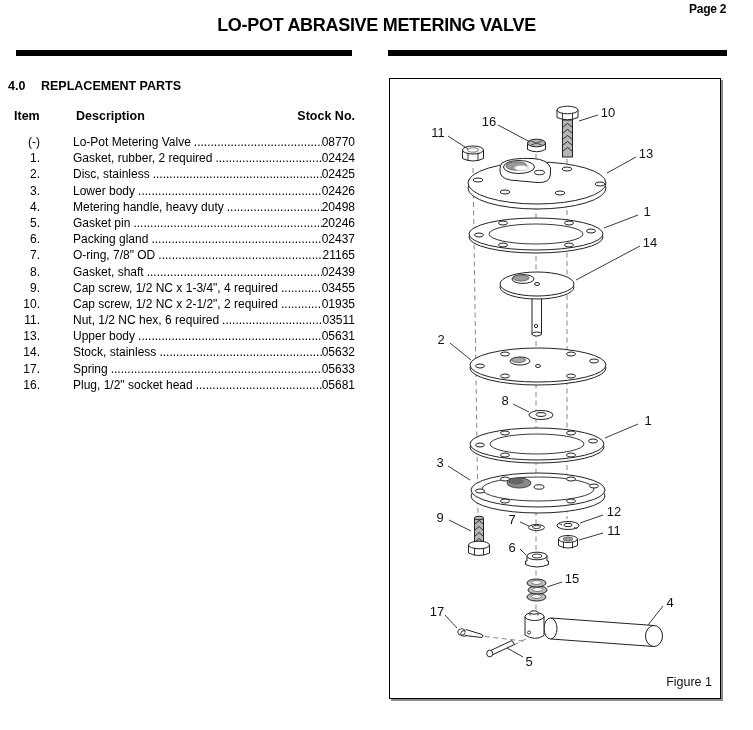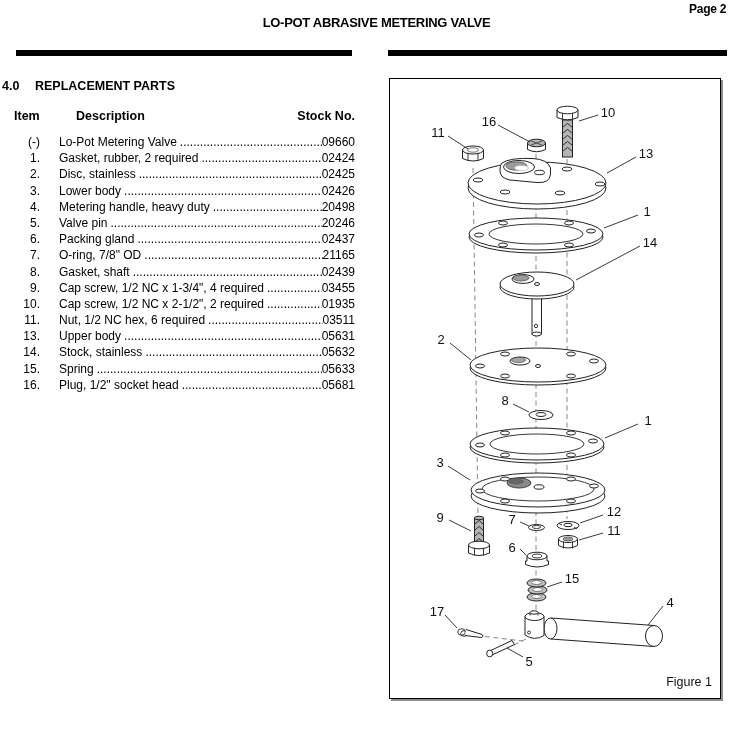--- a/index.html
+++ b/index.html
@@ -1,33 +1,33 @@
 <!DOCTYPE html>
 <html><head>
 <meta charset="utf-8">
 <style>
   html,body{margin:0;padding:0;background:#fff;}
   .page{position:relative;width:753px;height:730px;background:#fff;overflow:hidden;
         font-family:"Liberation Sans","DejaVu Sans",sans-serif;color:#000;}
   .hdr-title{position:absolute;left:0;right:0;top:15px;text-align:center;
-             font-size:13px;font-weight:bold;letter-spacing:-0.3px;}
+             font-size:18px;font-weight:bold;letter-spacing:-0.3px;}
   .hdr-page{position:absolute;top:2px;right:27px;font-size:12px;font-weight:bold;letter-spacing:-0.3px;}
   .bar{position:absolute;top:50px;height:6px;background:#000;}
   .bar-left{left:16px;width:336px;}
   .bar-right{left:388px;width:339px;}
-  .section-heading{position:absolute;left:2px;top:79px;font-size:12.5px;font-weight:bold;}
+  .section-heading{position:absolute;left:8px;top:79px;font-size:12.5px;font-weight:bold;}
   .sec-num{display:inline-block;width:33px;}
   .tbl-header{position:absolute;left:14px;top:109px;width:341px;display:flex;
               font-size:12.5px;font-weight:bold;align-items:baseline;}
   .h-item{width:62px;}
   .h-desc{flex:1;}
   .tbl-body{position:absolute;left:14px;top:134px;width:341px;font-size:12px;}
   .t-row{display:flex;align-items:baseline;height:16.2px;line-height:16.2px;}
   .c-item{width:26px;text-align:right;flex:none;}
-  .c-desc{flex:none;margin-left:19px;white-space:nowrap;}
+  .c-desc{flex:none;margin-left:33px;white-space:nowrap;}
   .c-leader{flex:1;overflow:hidden;white-space:nowrap;padding-left:3px;}
   .c-leader::after{content:"...................................................................................................";}
   .c-stock{flex:none;}
   .figure-box{position:absolute;left:389px;top:78px;width:332px;height:621px;
               border:1px solid #000;box-sizing:border-box;background:#fff;
               box-shadow:2px 2px 0 rgba(0,0,0,0.45);}
   .figure-box svg{display:block;width:330px;height:619px;}
   svg .part{fill:#fff;stroke:#222;stroke-width:1;}
   svg .thin{fill:none;stroke:#222;stroke-width:0.9;}
   svg .shade{fill:#b5b5b5;stroke:#222;stroke-width:1;}
@@ -55,21 +55,21 @@
     <span class="h-item">Item</span>
     <span class="h-desc">Description</span>
     <span class="h-stock">Stock No.</span>
   </div>
 
   <div class="tbl-body" id="table-body">
       <div class="t-row">
         <span class="c-item">(-)</span>
         <span class="c-desc">Lo-Pot Metering Valve</span>
         <span class="c-leader"></span>
-        <span class="c-stock">09660</span>
+        <span class="c-stock">08770</span>
       </div>
       <div class="t-row">
         <span class="c-item">1.</span>
         <span class="c-desc">Gasket, rubber, 2 required</span>
         <span class="c-leader"></span>
         <span class="c-stock">02424</span>
       </div>
       <div class="t-row">
         <span class="c-item">2.</span>
         <span class="c-desc">Disc, stainless</span>
@@ -83,21 +83,21 @@
         <span class="c-stock">02426</span>
       </div>
       <div class="t-row">
         <span class="c-item">4.</span>
         <span class="c-desc">Metering handle, heavy duty</span>
         <span class="c-leader"></span>
         <span class="c-stock">20498</span>
       </div>
       <div class="t-row">
         <span class="c-item">5.</span>
-        <span class="c-desc">Valve pin</span>
+        <span class="c-desc">Gasket pin</span>
         <span class="c-leader"></span>
         <span class="c-stock">20246</span>
       </div>
       <div class="t-row">
         <span class="c-item">6.</span>
         <span class="c-desc">Packing gland</span>
         <span class="c-leader"></span>
         <span class="c-stock">02437</span>
       </div>
       <div class="t-row">
@@ -136,21 +136,21 @@
         <span class="c-leader"></span>
         <span class="c-stock">05631</span>
       </div>
       <div class="t-row">
         <span class="c-item">14.</span>
         <span class="c-desc">Stock, stainless</span>
         <span class="c-leader"></span>
         <span class="c-stock">05632</span>
       </div>
       <div class="t-row">
-        <span class="c-item">15.</span>
+        <span class="c-item">17.</span>
         <span class="c-desc">Spring</span>
         <span class="c-leader"></span>
         <span class="c-stock">05633</span>
       </div>
       <div class="t-row">
         <span class="c-item">16.</span>
         <span class="c-desc">Plug, 1/2" socket head</span>
         <span class="c-leader"></span>
         <span class="c-stock">05681</span>
       </div>

